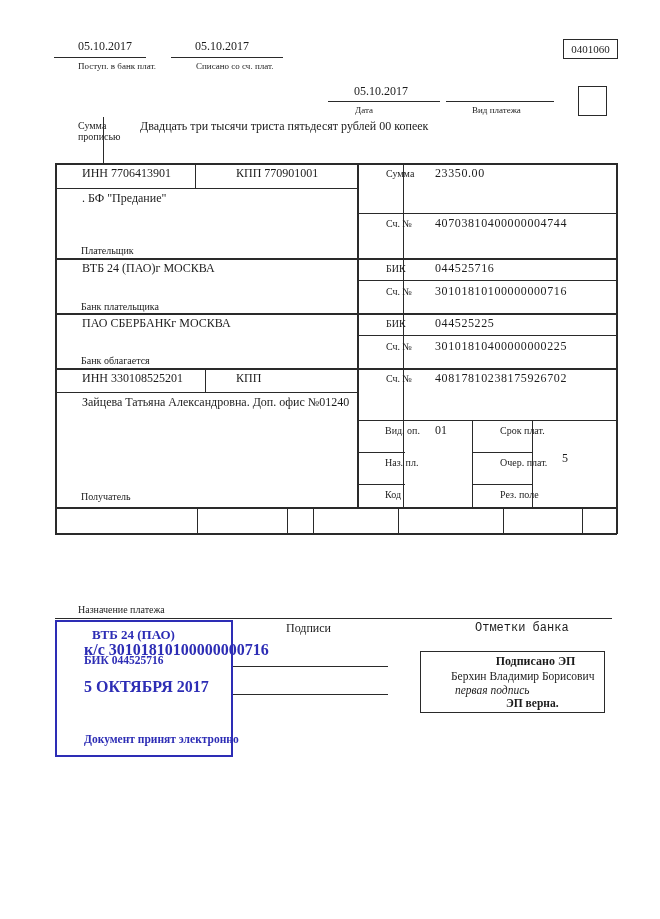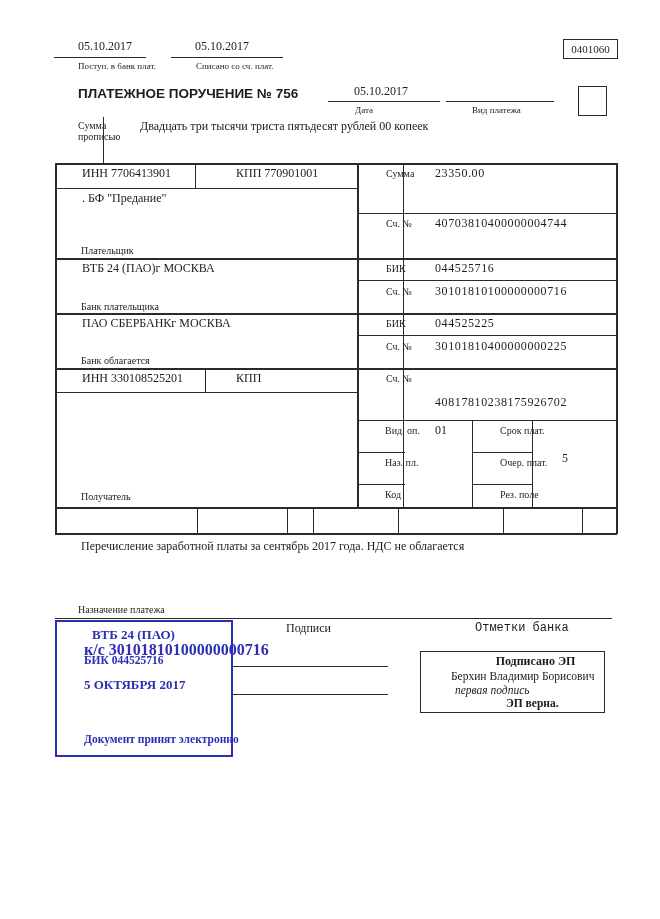--- a/index.html
+++ b/index.html
@@ -32,21 +32,20 @@
   <span class="t sm" style="left:55px;top:61px;">Поступ. в банк плат.</span>
 
   <span class="t" style="left:172px;top:40px;">05.10.2017</span>
   <i class="hl" style="left:171px;top:57px;width:112px;"></i>
   <span class="t sm" style="left:173px;top:61px;">Списано со сч. плат.</span>
 
   <div class="box" style="left:563px;top:39px;width:55px;height:20px;">
     <span style="font-size:11px;">0401060</span>
   </div>
 
-  <span class="t title" style="left:55px;top:86px;">ПЛАТЕЖНОЕ ПОРУЧЕНИЕ № 756</span>
   <span class="t" style="left:331px;top:85px;">05.10.2017</span>
   <i class="hl" style="left:328px;top:101px;width:112px;"></i>
   <span class="t sm" style="left:332px;top:105px;">Дата</span>
   <i class="hl" style="left:446px;top:101px;width:108px;"></i>
   <span class="t sm" style="left:449px;top:105px;">Вид платежа</span>
   <div class="box" style="left:578px;top:86px;width:29px;height:30px;"></div>
 
   <span class="t lbl wrap" style="left:55px;top:120px;width:50px;">Сумма прописью</span>
   <i class="vl" style="left:103px;top:117px;height:46px;"></i>
   <span class="t" style="left:117px;top:120px;">Двадцать три тысячи триста пятьдесят рублей 00 копеек</span>
@@ -103,48 +102,48 @@
   <span class="t" style="left:59px;top:317px;">ПАО СБЕРБАНКг МОСКВА</span>
   <span class="t lbl" style="left:363px;top:318px;">БИК</span>
   <span class="t num" style="left:412px;top:317px;">044525225</span>
   <span class="t lbl" style="left:363px;top:341px;">Сч. №</span>
   <span class="t num" style="left:412px;top:340px;">30101810400000000225</span>
   <span class="t lbl" style="left:58px;top:355px;">Банк облагается</span>
 
   <span class="t" style="left:59px;top:372px;">ИНН 330108525201</span>
   <span class="t" style="left:213px;top:372px;">КПП</span>
   <span class="t lbl" style="left:363px;top:373px;">Сч. №</span>
-  <span class="t num" style="left:412px;top:372px;margin-top:24px;">40817810238175926702</span>
+  <span class="t num" style="left:412px;top:372px;">40817810238175926702</span>
+  <span class="t" style="left:59px;top:396px;">Зайцева Татьяна Александровна. Доп. офис №01240</span>
   <span class="t lbl" style="left:58px;top:491px;">Получатель</span>
 
   <span class="t lbl" style="left:362px;top:425px;">Вид. оп.</span>
   <span class="t" style="left:412px;top:424px;">01</span>
   <span class="t lbl wrap" style="left:477px;top:425px;width:50px;">Срок плат.</span>
   <span class="t lbl" style="left:362px;top:457px;">Наз. пл.</span>
   <span class="t lbl wrap" style="left:477px;top:457px;width:50px;">Очер. плат.</span>
   <span class="t" style="left:539px;top:452px;">5</span>
   <span class="t lbl" style="left:362px;top:489px;">Код</span>
   <span class="t lbl" style="left:477px;top:489px;">Рез. поле</span>
 
-  <span class="t" style="left:58px;top:540px;">Перечисление заработной платы за сентябрь 2017 года. НДС не облагается</span>
   <span class="t lbl" style="left:55px;top:604px;">Назначение платежа</span>
   <i class="hl" style="left:55px;top:618px;width:557px;"></i>
 
   <span class="t" style="left:263px;top:622px;">Подписи</span>
   <span class="t" style="left:452px;top:622px;font-family:Liberation Mono, monospace;">Отметки банка</span>
 
   <i class="hl" style="left:233px;top:666px;width:155px;"></i>
   <i class="hl" style="left:233px;top:694px;width:155px;"></i>
 
   <div class="box" style="left:420px;top:651px;width:185px;height:62px;"></div>
   <span class="t b" style="left:420px;top:655px;width:185px;text-align:center;">Подписано ЭП</span>
   <span class="t" style="left:428px;top:670px;font-size:11.5px;">Берхин Владимир Борисович</span>
   <span class="t i" style="left:432px;top:684px;font-size:11.5px;">первая подпись</span>
   <span class="t b" style="left:483px;top:697px;font-size:11.5px;">ЭП верна.</span>
 
   <div class="stamp" style="left: 55px; top: 620px; width: 178px; height: 137px; border-color: rgb(45, 45, 181);"></div>
   <span class="t stampc" style="left: 69px; top: 628px; font-size: 13px; color: rgb(45, 45, 181);">ВТБ 24 (ПАО)</span>
   <span class="t stampc" style="left: 61px; top: 641px; font-size: 16px; color: rgb(45, 45, 181);">к/с 30101810100000000716</span>
   <span class="t stampc" style="left: 61px; top: 654px; font-size: 11.5px; color: rgb(45, 45, 181);">БИК 044525716</span>
-  <span class="t stampc" style="left: 61px; top: 678px; font-size: 13px; color: rgb(45, 45, 181);">5 ОКТЯБРЯ 2017</span>
+  <span class="t stampc" style="left: 61px; top: 678px; font-size: 16px; color: rgb(45, 45, 181);">5 ОКТЯБРЯ 2017</span>
   <span class="t stampc" style="left: 61px; top: 733px; font-size: 11.5px; color: rgb(45, 45, 181);">Документ принят электронно</span>
 
 </div>
 
 </body></html>

